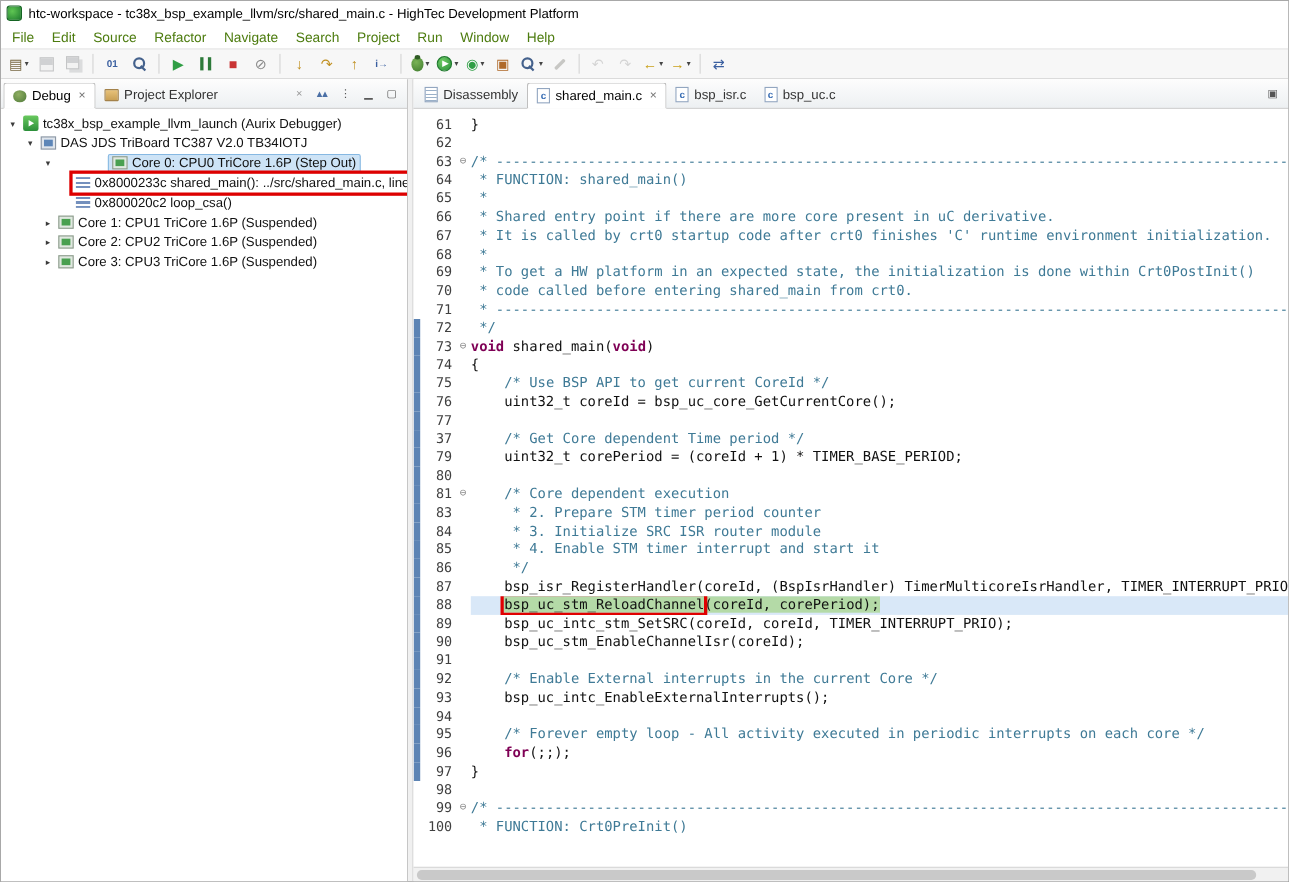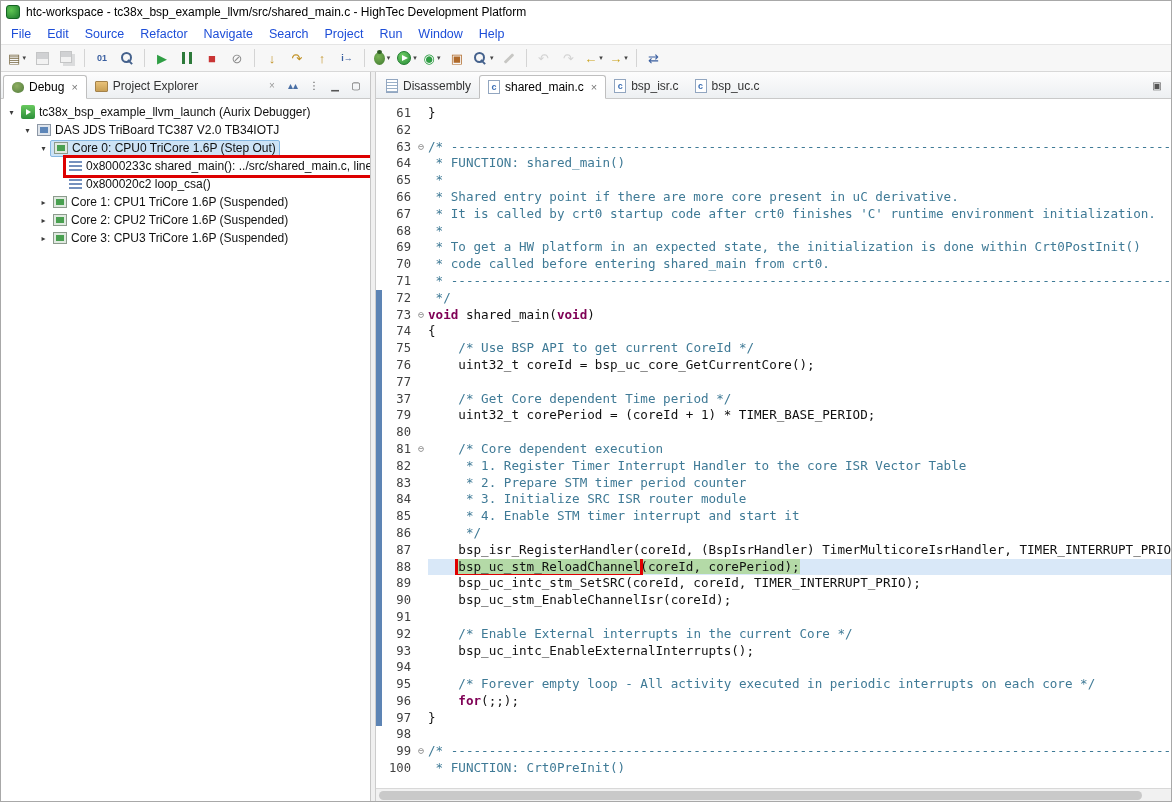--- a/index.html
+++ b/index.html
@@ -6,21 +6,21 @@
   html,body { width:1172px; height:802px; overflow:hidden; }
   body { font-family:"Liberation Sans", sans-serif; background:#fff; color:#111; }
   .window { width:1172px; height:802px; border:1px solid #a8a8a8; display:flex; flex-direction:column; background:#fff; }
 
   
   .titlebar { height:22px; flex:none; display:flex; align-items:center; gap:6px; padding-left:5px; background:#fff; }
   .app-icon { width:14px; height:14px; flex:none; border-radius:3px; background:radial-gradient(circle at 35% 35%, #5fc653, #1d7a2e); border:1px solid #156423; }
   .title-text { font-size:12px; color:#000; white-space:nowrap; }
 
   .menubar { height:21px; flex:none; display:flex; align-items:center; background:#fff; font-size:12.5px; padding-left:2px; }
-  .menu-item { padding:2px 8px; color:#1d4ed8; }
+  .menu-item { padding:2px 8px; color:#4d7c0f; }
 
   .toolbar { height:28px; flex:none; display:flex; align-items:center; gap:1px; background:#f7f7f7; border-top:1px solid #e5e5e5; border-bottom:1px solid #d8d8d8; padding-left:4px; }
   .tsep { width:1px; height:18px; background:#d4d4d4; margin:0 4px; flex:none; }
   .icn { height:24px; min-width:24px; padding:0 2px; display:flex; align-items:center; justify-content:center; border-radius:3px; flex:none; }
   .icn.dis { opacity:.38; filter:grayscale(85%); }
   .gl { font-size:13px; line-height:1; }
   .gl.small { font-size:9px; font-weight:bold; letter-spacing:0; }
   .dd { font-size:7px; color:#444; margin-left:2px; }
 
   .floppy { width:13px; height:13px; border:1px solid #68778c; background:linear-gradient(180deg,#8698af 0 55%, #e6ebf2 55%); }
@@ -53,21 +53,21 @@
   .vt-debug { width:12px; height:11px; background:radial-gradient(circle at 40% 35%, #8fae62, #4f7a3a); border-radius:6px / 5px; flex:none; }
   .vt-explorer { width:13px; height:11px; background:linear-gradient(180deg,#e8c27a,#c9a055); border:1px solid #a4824a; border-radius:1px; flex:none; }
   .fi { width:12px; height:14px; background:#fff; border:1px solid #92a6c0; font:bold 9px "Liberation Sans", sans-serif; color:#3b6fb5; display:flex; align-items:center; justify-content:center; flex:none; }
   .fi-dis { background:repeating-linear-gradient(180deg,#ffffff 0 2px, #9ab0c8 2px 3px); color:transparent; }
 
   
   .tree { flex:1; padding-top:4px; font-size:12px; overflow:hidden; background:#fff; }
   .trow { height:18px; display:flex; align-items:center; white-space:nowrap; }
   .exp { width:13px; flex:none; text-align:center; font-size:8px; color:#3c3c3c; }
   .tlabel { display:inline-flex; align-items:center; gap:4px; padding:0 3px; height:17px; }
-  .tlabel.sel { background:#cde3f6; border:1px solid #86b8e2; border-radius:2px; }
+  .tlabel.sel { background:#cde3f6; border:1px solid #86b8e2; border-radius:2px;margin-left:48px; }
   .tlabel.annot { outline:3px solid #dd0000; outline-offset:0px; }
   .ti { flex:none; position:relative; }
   .ti-launch { width:14px; height:14px; background:linear-gradient(180deg,#69c95f,#2c8f3a); border-radius:2px; }
   .ti-launch::before { content:""; position:absolute; left:5px; top:4px; border-left:5px solid #fff; border-top:3px solid transparent; border-bottom:3px solid transparent; }
   .ti-board { width:14px; height:12px; background:#dfe5ec; border:1px solid #8c97a5; }
   .ti-board::before { content:""; position:absolute; inset:2px; background:#5d86b8; }
   .ti-core { width:14px; height:12px; background:#e0e9e0; border:1px solid #8c9b8c; }
   .ti-core::before { content:""; position:absolute; inset:2px; background:#49a050; }
   .ti-frame { width:13px; height:10px; background:repeating-linear-gradient(180deg,#7490bd 0 2px, transparent 2px 4px); }
 
@@ -429,26 +429,20 @@
             <span class="codec"></span>
           </div>
           <div class="ln">
             <span class="rng on"></span>
             <span class="num">81</span>
             <span class="fold">⊖</span>
             <span class="codec"><span class="s-p">    </span><span class="s-c">/* Core dependent execution</span></span>
           </div>
           <div class="ln">
             <span class="rng on"></span>
-            <span class="num">82</span>
-            <span class="fold"></span>
-            <span class="codec"><span class="s-c">     * 1. Register Timer Interrupt Handler to the core ISR Vector Table</span></span>
-          </div>
-          <div class="ln">
-            <span class="rng on"></span>
             <span class="num">83</span>
             <span class="fold"></span>
             <span class="codec"><span class="s-c">     * 2. Prepare STM timer period counter</span></span>
           </div>
           <div class="ln">
             <span class="rng on"></span>
             <span class="num">84</span>
             <span class="fold"></span>
             <span class="codec"><span class="s-c">     * 3. Initialize SRC ISR router module</span></span>
           </div>

